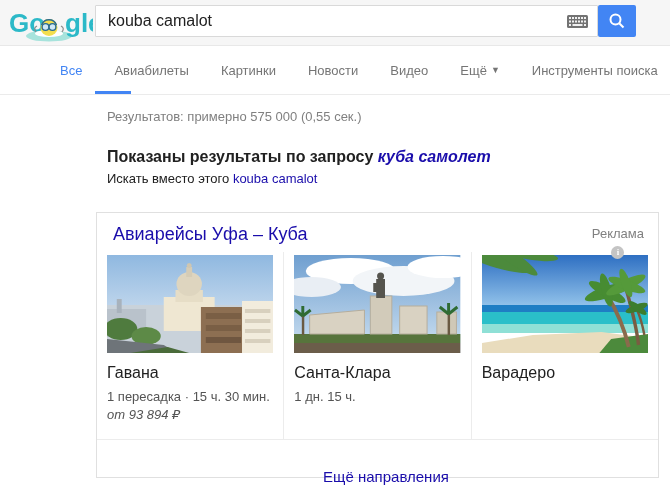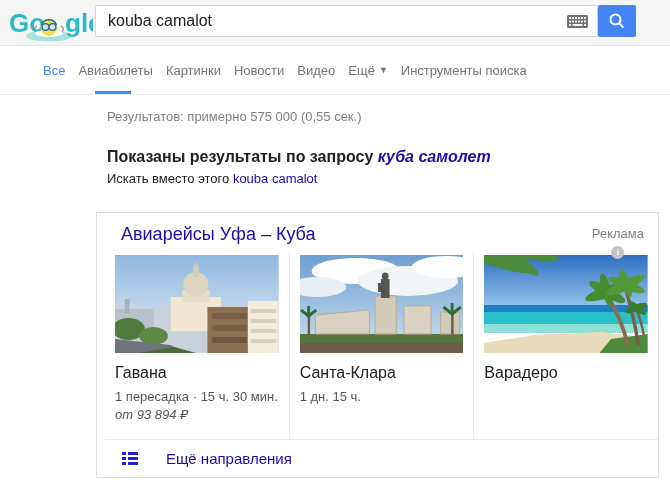--- a/index.html
+++ b/index.html
@@ -14,55 +14,55 @@
   .search-input { position:absolute; left:95px; top:5px; width:503px; height:32px;
     border:1px solid #d9d9d9; border-radius:1px; background:#fff; font-size:16px;
     padding:0 34px 0 12px; color:#212121; outline:none; }
   .kbd-icon { position:absolute; left:567px; top:15px; width:21px; height:13px; cursor:pointer; }
   .search-btn { position:absolute; left:598px; top:5px; width:38px; height:32px;
     background:#4285f4; border:none; border-radius:2px; cursor:pointer; }
   .search-btn svg { display:block; margin:0 auto; }
 
   
   .tabs { position:relative; height:49px; border-bottom:1px solid #ebebeb; background:#fff; }
-  .tabs-inner { display:flex; align-items:center; height:100%; padding-left:43px; column-gap:13px;
+  .tabs-inner { display:flex; align-items:center; height:100%; padding-left:60px; column-gap:32px;
     font-size:13px; color:#757575; white-space:nowrap; }
   .tab { cursor:pointer; display:flex; align-items:center; gap:4px; }
   .tab.active { color:#4285f4; }
   .tab .arr { font-size:9px; color:#757575; }
   .tab-underline { position:absolute; left:95px; bottom:0; width:36px; height:3px; background:#4285f4; }
 
   
   .stats { padding:14px 0 0 107px; font-size:13px; color:#808080; }
   .correction { margin:22px 0 0 107px; }
   .corr-line1 { font-size:16px; font-weight:bold; line-height:21px; color:#212121; }
   .corr-query { color:#1a0dab; font-style:italic; cursor:pointer; }
   .corr-line2 { margin-top:4px; font-size:13px; color:#212121; }
   .corr-orig { color:#1a0dab; cursor:pointer; }
 
   
-  .card { width:563px; margin:26px 12px 0 96px; border:1px solid #e0e0e0; background:#fff;padding-left:8px; }
+  .card { width:563px; margin:26px 12px 0 96px; border:1px solid #e0e0e0; background:#fff; }
   .card-header { position:relative; padding:11px 16px 7px; }
   .card-title { font-size:18px; line-height:21px; color:#1a0dab; cursor:pointer; display:inline-block; }
   .card-url { font-size:13px; line-height:16px; color:#006621; margin-top:2px; }
   .ad-badge { position:absolute; top:13px; right:14px; display:flex; align-items:center; gap:5px;flex-direction:column; }
   .ad-label { font-size:13px; color:#808080; }
   .info-icon { width:13px; height:13px; border-radius:50%; background:#c4c4c4; color:#fff;
     font-size:9px; font-weight:bold; line-height:13px; text-align:center; cursor:pointer;
     font-family:"Liberation Serif","DejaVu Serif",serif; }
 
   .dest-row { display:flex; border-bottom:1px solid #ececec; }
   .dest-col { flex:1; padding:3px 10px 16px; cursor:pointer; }
   .dest-col + .dest-col { border-left:1px solid #ececec; }
   .dest-img { width:100%; height:98px; display:block; }
   .dest-name { font-size:16px; color:#212121; margin-top:10px; line-height:20px; }
   .dest-meta { font-size:13px; color:#545454; margin-top:5px; line-height:17px; }
   .dest-meta2 { font-size:13px; color:#545454; line-height:17px; margin-top:1px;font-style:italic; }
 
-  .more-row { display:flex; align-items:center; height:37px; padding-left:17px; gap:28px; cursor:pointer; }
+  .more-row { display:flex; align-items:center; height:37px; padding-left:17px; gap:28px; cursor:pointer;flex-direction:column; }
   .more-label { font-size:15px; color:#1a0dab; }
 </style>
 </head>
 <body>
 
 <div class="page">
 
   <div class="header">
     <svg class="logo" viewBox="0 0 84 40">
       <text x="0" y="29" font-size="26" fill="#2cb9c8">Go</text>

